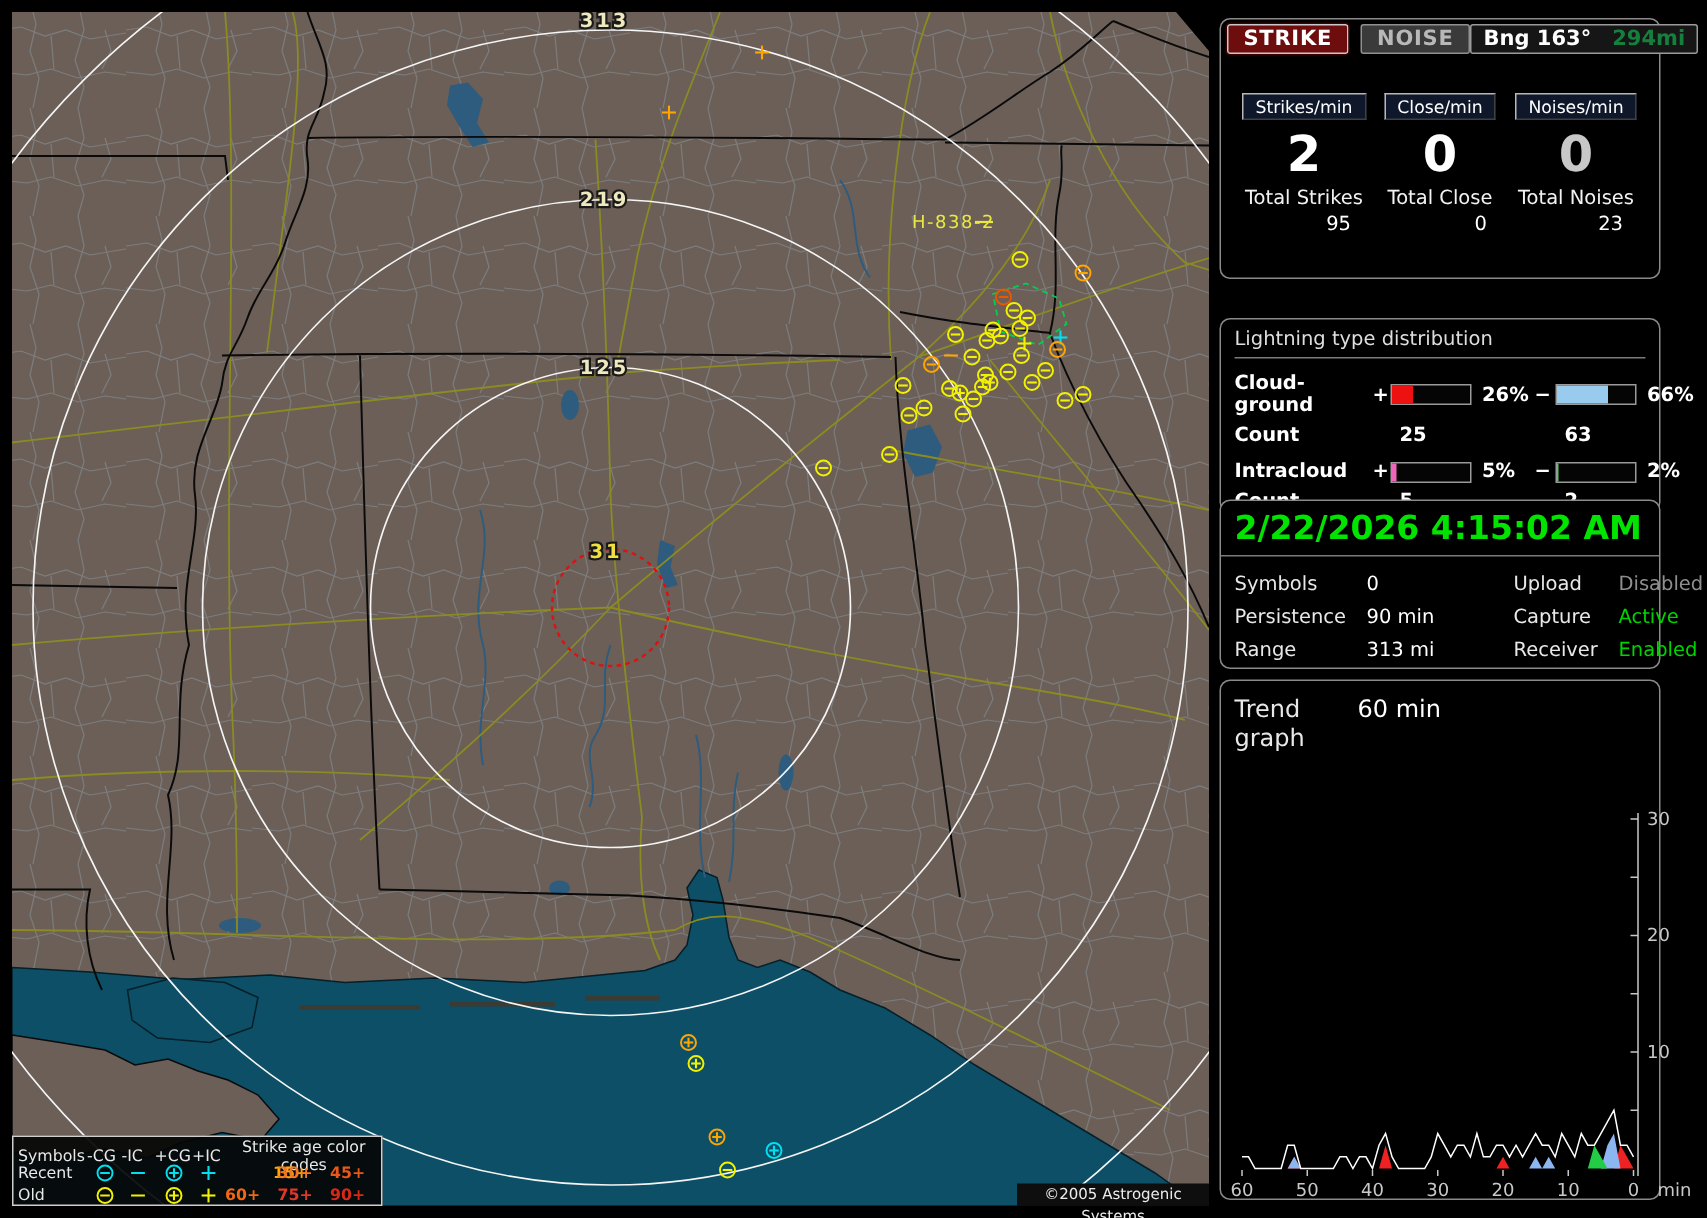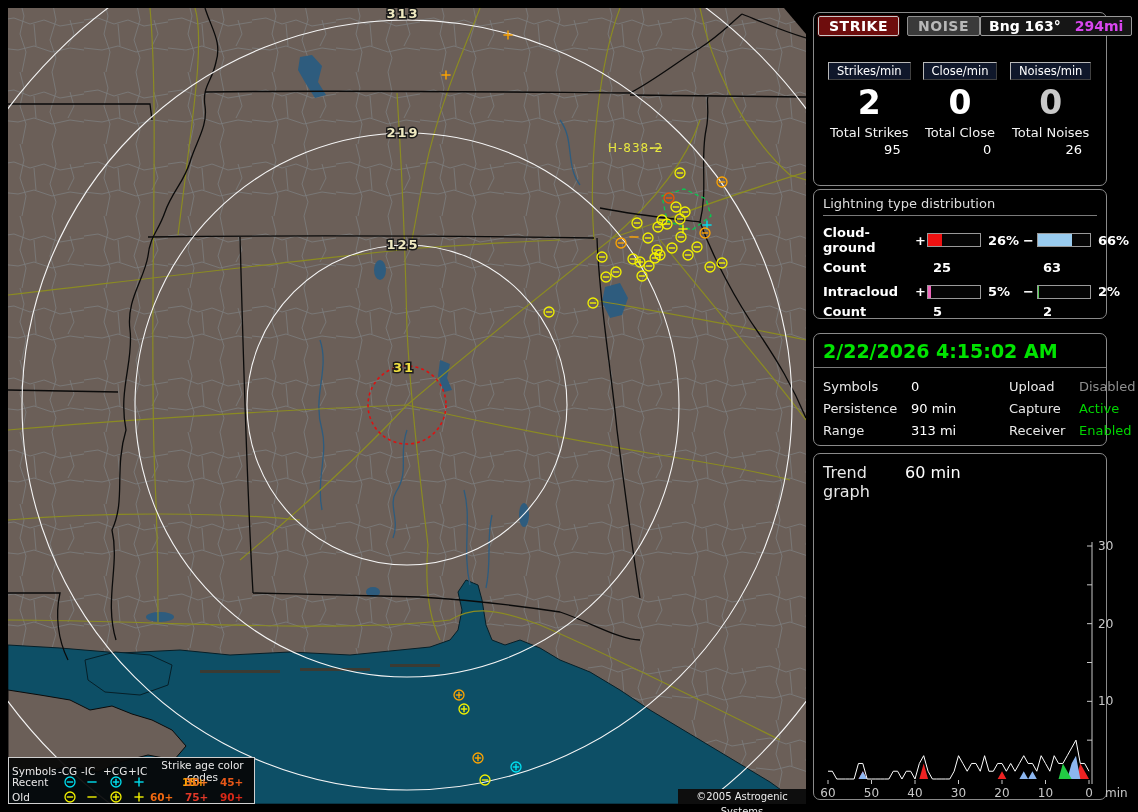--- a/index.html
+++ b/index.html
@@ -3,21 +3,21 @@
 <meta charset="utf-8">
 <style>
   html,body{margin:0;padding:0;background:#000;}
   .stage{position:relative;width:1138px;height:812px;background:#000;overflow:hidden;
          font-family:"DejaVu Sans","Liberation Sans",sans-serif;}
   .map-svg{position:absolute;left:8px;top:8px;}
   
   .panel{position:absolute;left:813px;width:294px;background:#000;border:1px solid #8a8a8a;
          border-radius:7px;box-sizing:border-box;color:#fff;}
   .panel-a{top:12px;height:174px;}
-  .panel-b{top:189px;height:130px;}
+  .panel-b{top:212px;height:130px;}
   .panel-c{top:333px;height:113px;}
   .panel-d{top:453px;height:347px;}
   .btn-row{display:flex;align-items:center;padding:3px 4px 0 4px;}
   .btn{font-weight:bold;font-size:14px;padding:1px 10px;border-radius:2px;letter-spacing:.5px;}
   .btn-strike{background:#6e0d0d;border:1px solid #c8c8c8;color:#fff;outline:1px solid #3a0000;}
   .btn-noise{background:#3a3a3a;border:1px solid #909090;color:#b8b8b8;margin-left:8px;}
   .bng-box{margin-left:auto;background:#161616;border:1px solid #9a9a9a;border-radius:2px;
            font-weight:bold;font-size:14px;padding:1px 8px;white-space:nowrap;}
   .bng-val{margin-left:14px;}
   .counters{display:grid;grid-template-columns:1fr 1fr 1fr;padding:24px 10px 0 10px;}
@@ -35,21 +35,21 @@
   .dist-grid{display:grid;grid-template-columns:92px 12px 56px 40px 14px 56px 40px;
              align-items:center;margin-top:9px;}
   .dist-grid.counts{margin-top:5px;}
   .dist-name{font-weight:bold;}
   .sign{font-weight:bold;text-align:left;}
   .bar{width:52px;height:12px;border:1px solid #9a9a9a;background:#050505;}
   .bar>div{height:100%;}
   .pct{font-weight:bold;padding-left:5px;}
   .cnt{font-weight:bold;padding-left:6px;}
   
-  .dt{color:#00e400;font-weight:bold;font-size:19px;padding:6px 9px 5px 9px;
+  .dt{color:#00e400;font-weight:bold;font-size:22px;padding:6px 9px 5px 9px;
       border-bottom:1px solid #7a7a7a;}
   .stat-grid{display:grid;grid-template-columns:88px 98px 70px auto;font-size:13px;
              row-gap:7px;padding:11px 9px 0 9px;}
   .lab{color:#e8e8e8;} .val{color:#fff;}
   .state-off{color:#8f8f8f;} .state-on{color:#00d400;}
   
   .up-grid{display:grid;grid-template-columns:82px 84px 72px auto;font-size:13px;
            row-gap:9px;padding:10px 9px 0 9px;}
   .trend-row{display:grid;grid-template-columns:82px auto;font-size:16px;padding:9px 9px 0 9px;}
   
@@ -437,40 +437,40 @@
         <span class="lg-age" style="color: rgb(216, 40, 24);">90+</span>
       </div>
   </div>
 
   <div class="copyright">©2005 Astrogenic Systems</div>
 
   <div class="panel panel-a">
     <div class="btn-row">
       <span class="btn btn-strike">STRIKE</span>
       <span class="btn btn-noise">NOISE</span>
-      <span class="bng-box"><span>Bng 163°</span><span class="bng-val" id="bng-range" style="color: #d946ef;">294mi</span></span>
+      <span class="bng-box"><span>Bng 163°</span><span class="bng-val" id="bng-range" style="color: #15803d;">294mi</span></span>
     </div>
     <div class="counters">
       <div class="counter">
         <span class="rate-btn">Strikes/min</span>
         <div class="rate-num" style="color: rgb(255, 255, 255);">2</div>
         <div class="total-label">Total Strikes</div>
         <div class="total-val">95</div>
       </div>
       <div class="counter">
         <span class="rate-btn">Close/min</span>
         <div class="rate-num" style="color: rgb(255, 255, 255);">0</div>
         <div class="total-label">Total Close</div>
         <div class="total-val">0</div>
       </div>
       <div class="counter">
         <span class="rate-btn">Noises/min</span>
         <div class="rate-num" style="color: rgb(200, 200, 200);">0</div>
         <div class="total-label">Total Noises</div>
-        <div class="total-val">26</div>
+        <div class="total-val">23</div>
       </div>
     </div>
   </div>
 
   <div class="panel panel-b">
     <div class="dist">
       <div class="dist-title">Lightning type distribution</div>
 
       <div class="dist-grid">
         <span class="dist-name">Cloud-ground</span>

